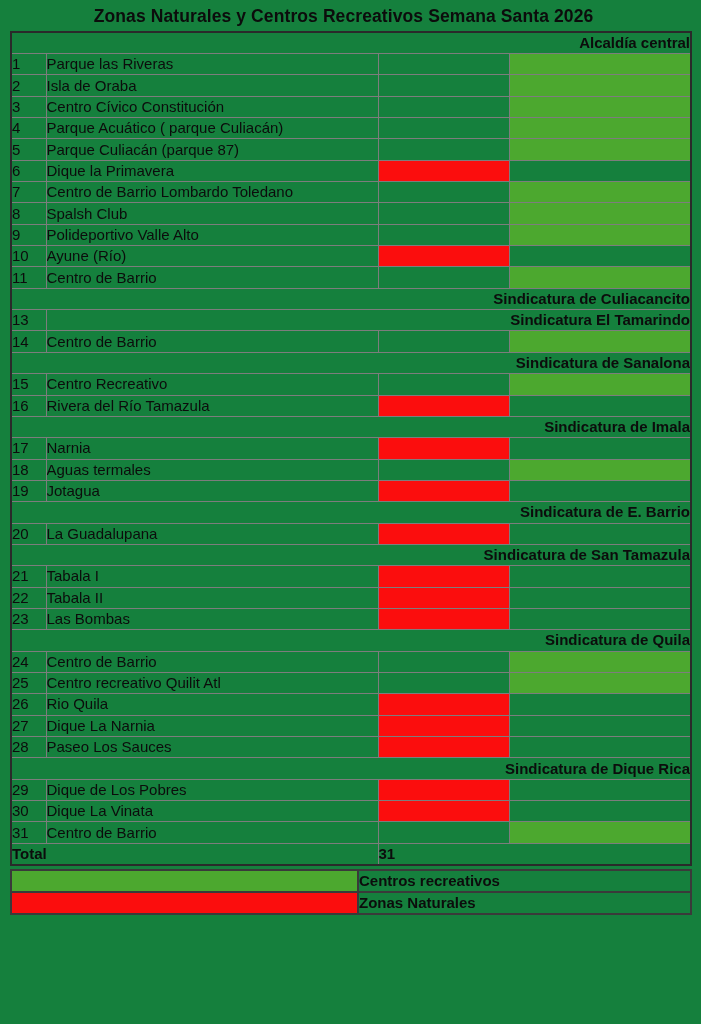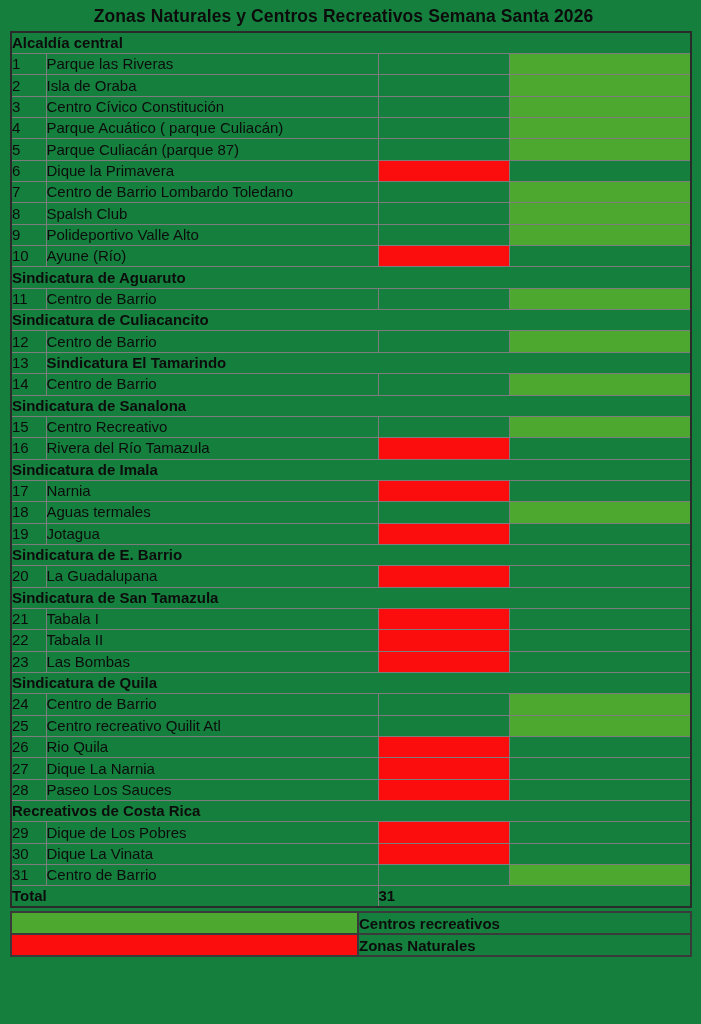--- a/index.html
+++ b/index.html
@@ -44,21 +44,21 @@
     font-size: 15px;
     line-height: 20px;
     vertical-align: middle;
     white-space: nowrap;
     overflow: hidden;
   }
   td.cell-num { padding-left: 6px; }
   td.cell-name { padding-left: 7px; }
   td.section-header {
     font-weight: bold;
-    text-align: left;
+    text-align: right;
     font-size: 16px;
   }
   td.fill-green { background: var(--green); }
   td.fill-red { background: var(--red); }
   td.total-label {
     font-weight: bold;
     font-size: 15.5px;
     padding-left: 5px;
   }
   td.total-value {
@@ -158,38 +158,29 @@
           <td></td>
           <td class="fill-green"></td>
         </tr>
         <tr>
           <td class="cell-num">10</td>
           <td class="cell-name">Ayune (Río)</td>
           <td class="fill-red"></td>
           <td></td>
         </tr>
         <tr>
-          <td class="section-header" colspan="4">Sindicatura de Aguaruto</td>
-        </tr>
-        <tr>
           <td class="cell-num">11</td>
           <td class="cell-name">Centro de Barrio</td>
           <td></td>
           <td class="fill-green"></td>
         </tr>
         <tr>
           <td class="section-header" colspan="4">Sindicatura de Culiacancito</td>
         </tr>
         <tr>
-          <td class="cell-num">12</td>
-          <td class="cell-name">Centro de Barrio</td>
-          <td></td>
-          <td class="fill-green"></td>
-        </tr>
-        <tr>
           <td class="cell-num">13</td>
           <td class="section-header" colspan="3">Sindicatura El Tamarindo</td>
         </tr>
         <tr>
           <td class="cell-num">14</td>
           <td class="cell-name">Centro de Barrio</td>
           <td></td>
           <td class="fill-green"></td>
         </tr>
         <tr>
@@ -285,21 +276,21 @@
           <td class="fill-red"></td>
           <td></td>
         </tr>
         <tr>
           <td class="cell-num">28</td>
           <td class="cell-name">Paseo Los Sauces</td>
           <td class="fill-red"></td>
           <td></td>
         </tr>
         <tr>
-          <td class="section-header" colspan="4">Recreativos de Costa Rica</td>
+          <td class="section-header" colspan="4">Sindicatura de Dique Rica</td>
         </tr>
         <tr>
           <td class="cell-num">29</td>
           <td class="cell-name">Dique de Los Pobres</td>
           <td class="fill-red"></td>
           <td></td>
         </tr>
         <tr>
           <td class="cell-num">30</td>
           <td class="cell-name">Dique La Vinata</td>

